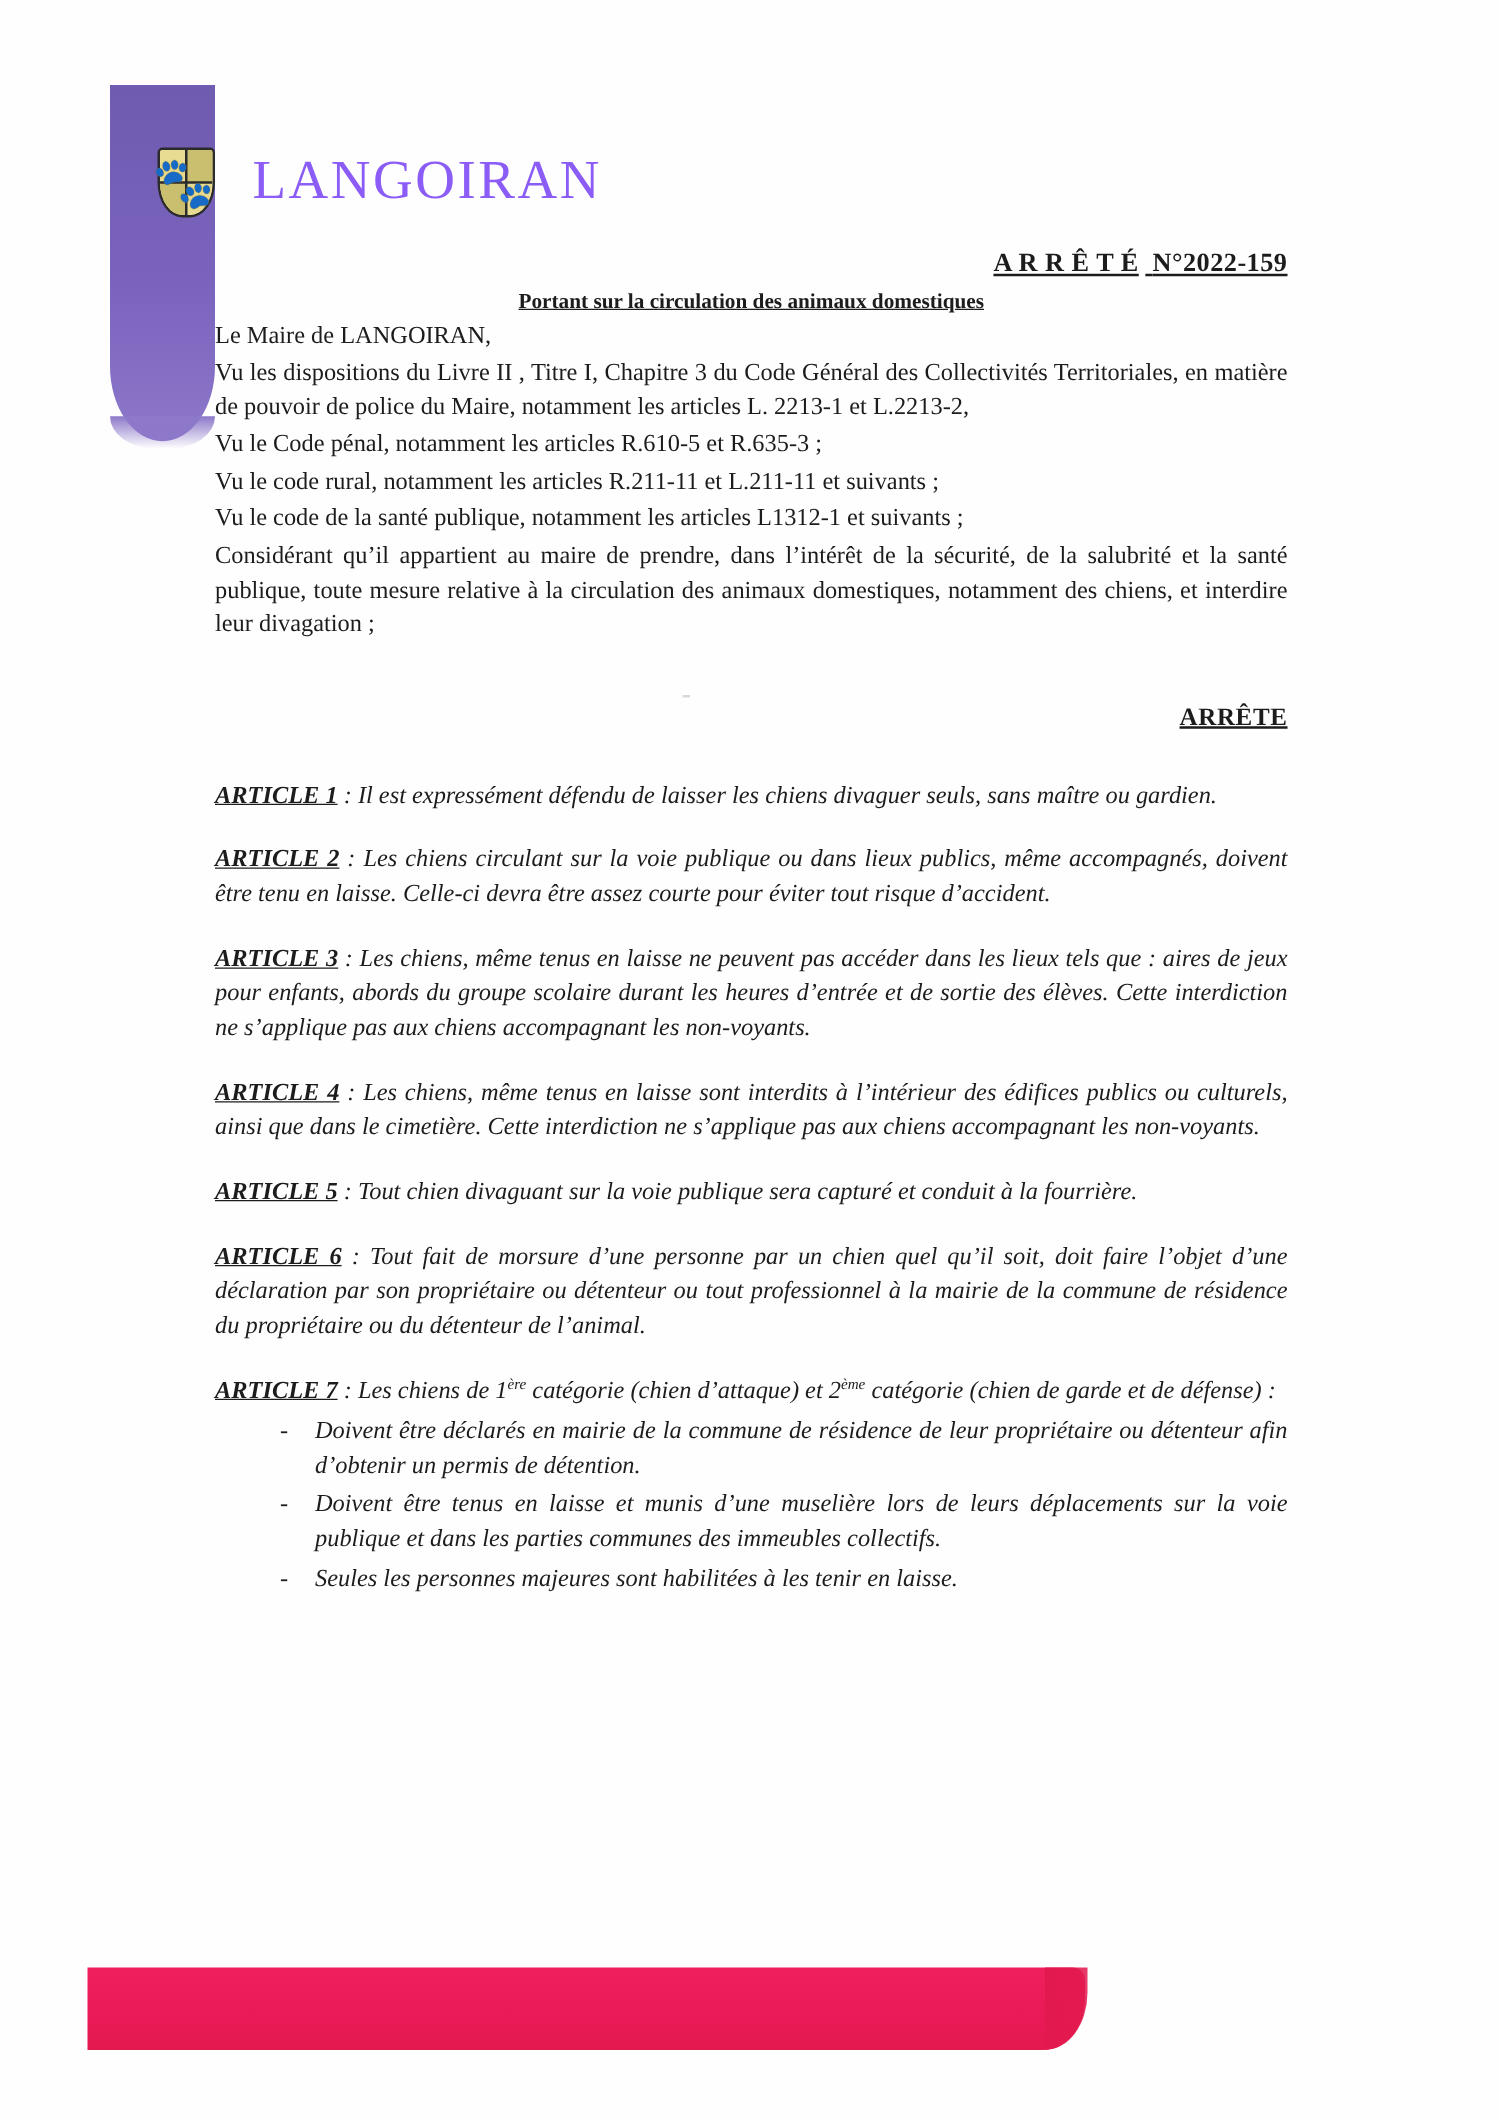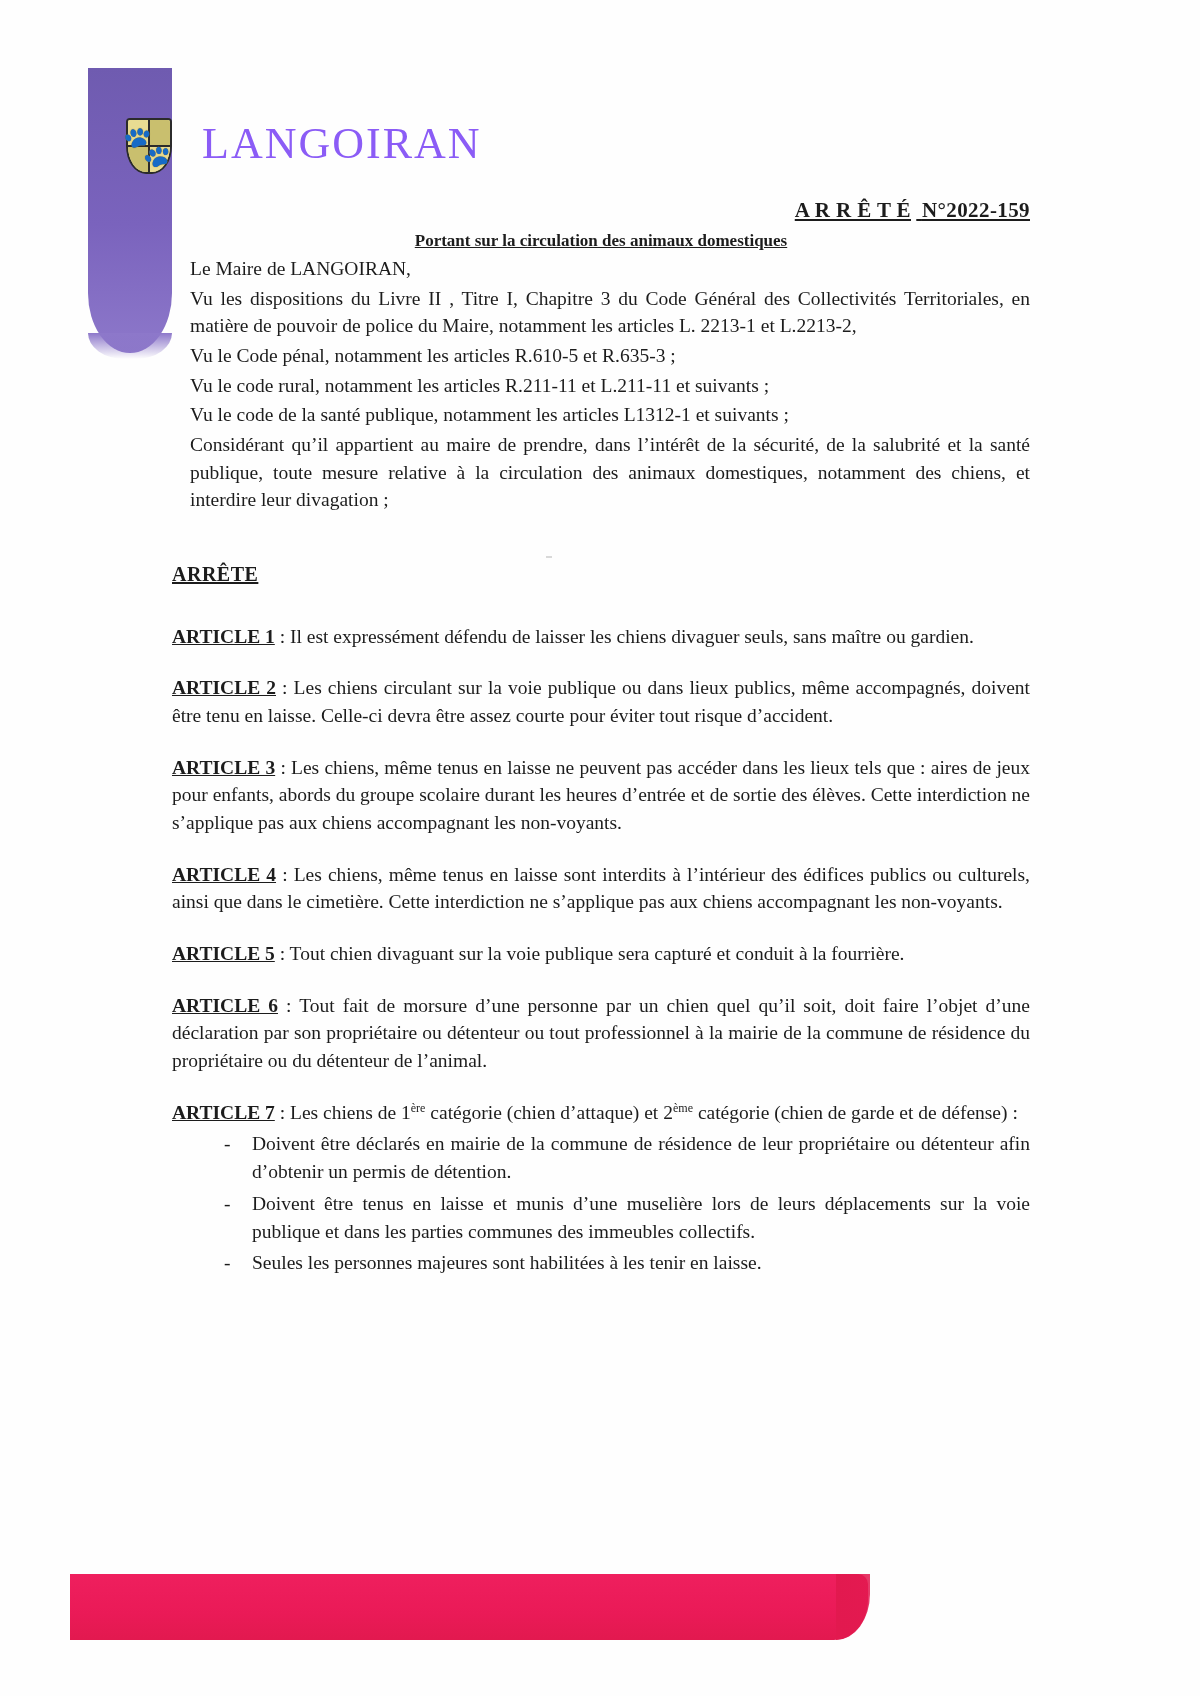--- a/index.html
+++ b/index.html
@@ -133,37 +133,37 @@
     font-weight: bold;
     text-decoration: underline;
     font-size: 17px;
     margin-top: 3px;
   }
 
   .para {
     margin-top: 2px;
     text-align: justify;
     text-justify: inter-word;
-    margin-left: 18px;
   }
   .para.nojust { text-align: left; }
 
   .arrete-word {
-    text-align: left;
+    text-align: right;
     font-weight: bold;
     text-decoration: underline;
     font-size: 20px;
     margin-top: 46px;
     margin-bottom: 34px;
     letter-spacing: 0.5px;
   }
 
   .article {
     margin-top: 24px;
     text-align: justify;
+    font-style: italic;
   }
   .article .label {
     font-weight: bold;
     text-decoration: underline;
   }
 
   .bullets {
     margin-top: 4px;
     padding-left: 52px;
   }

